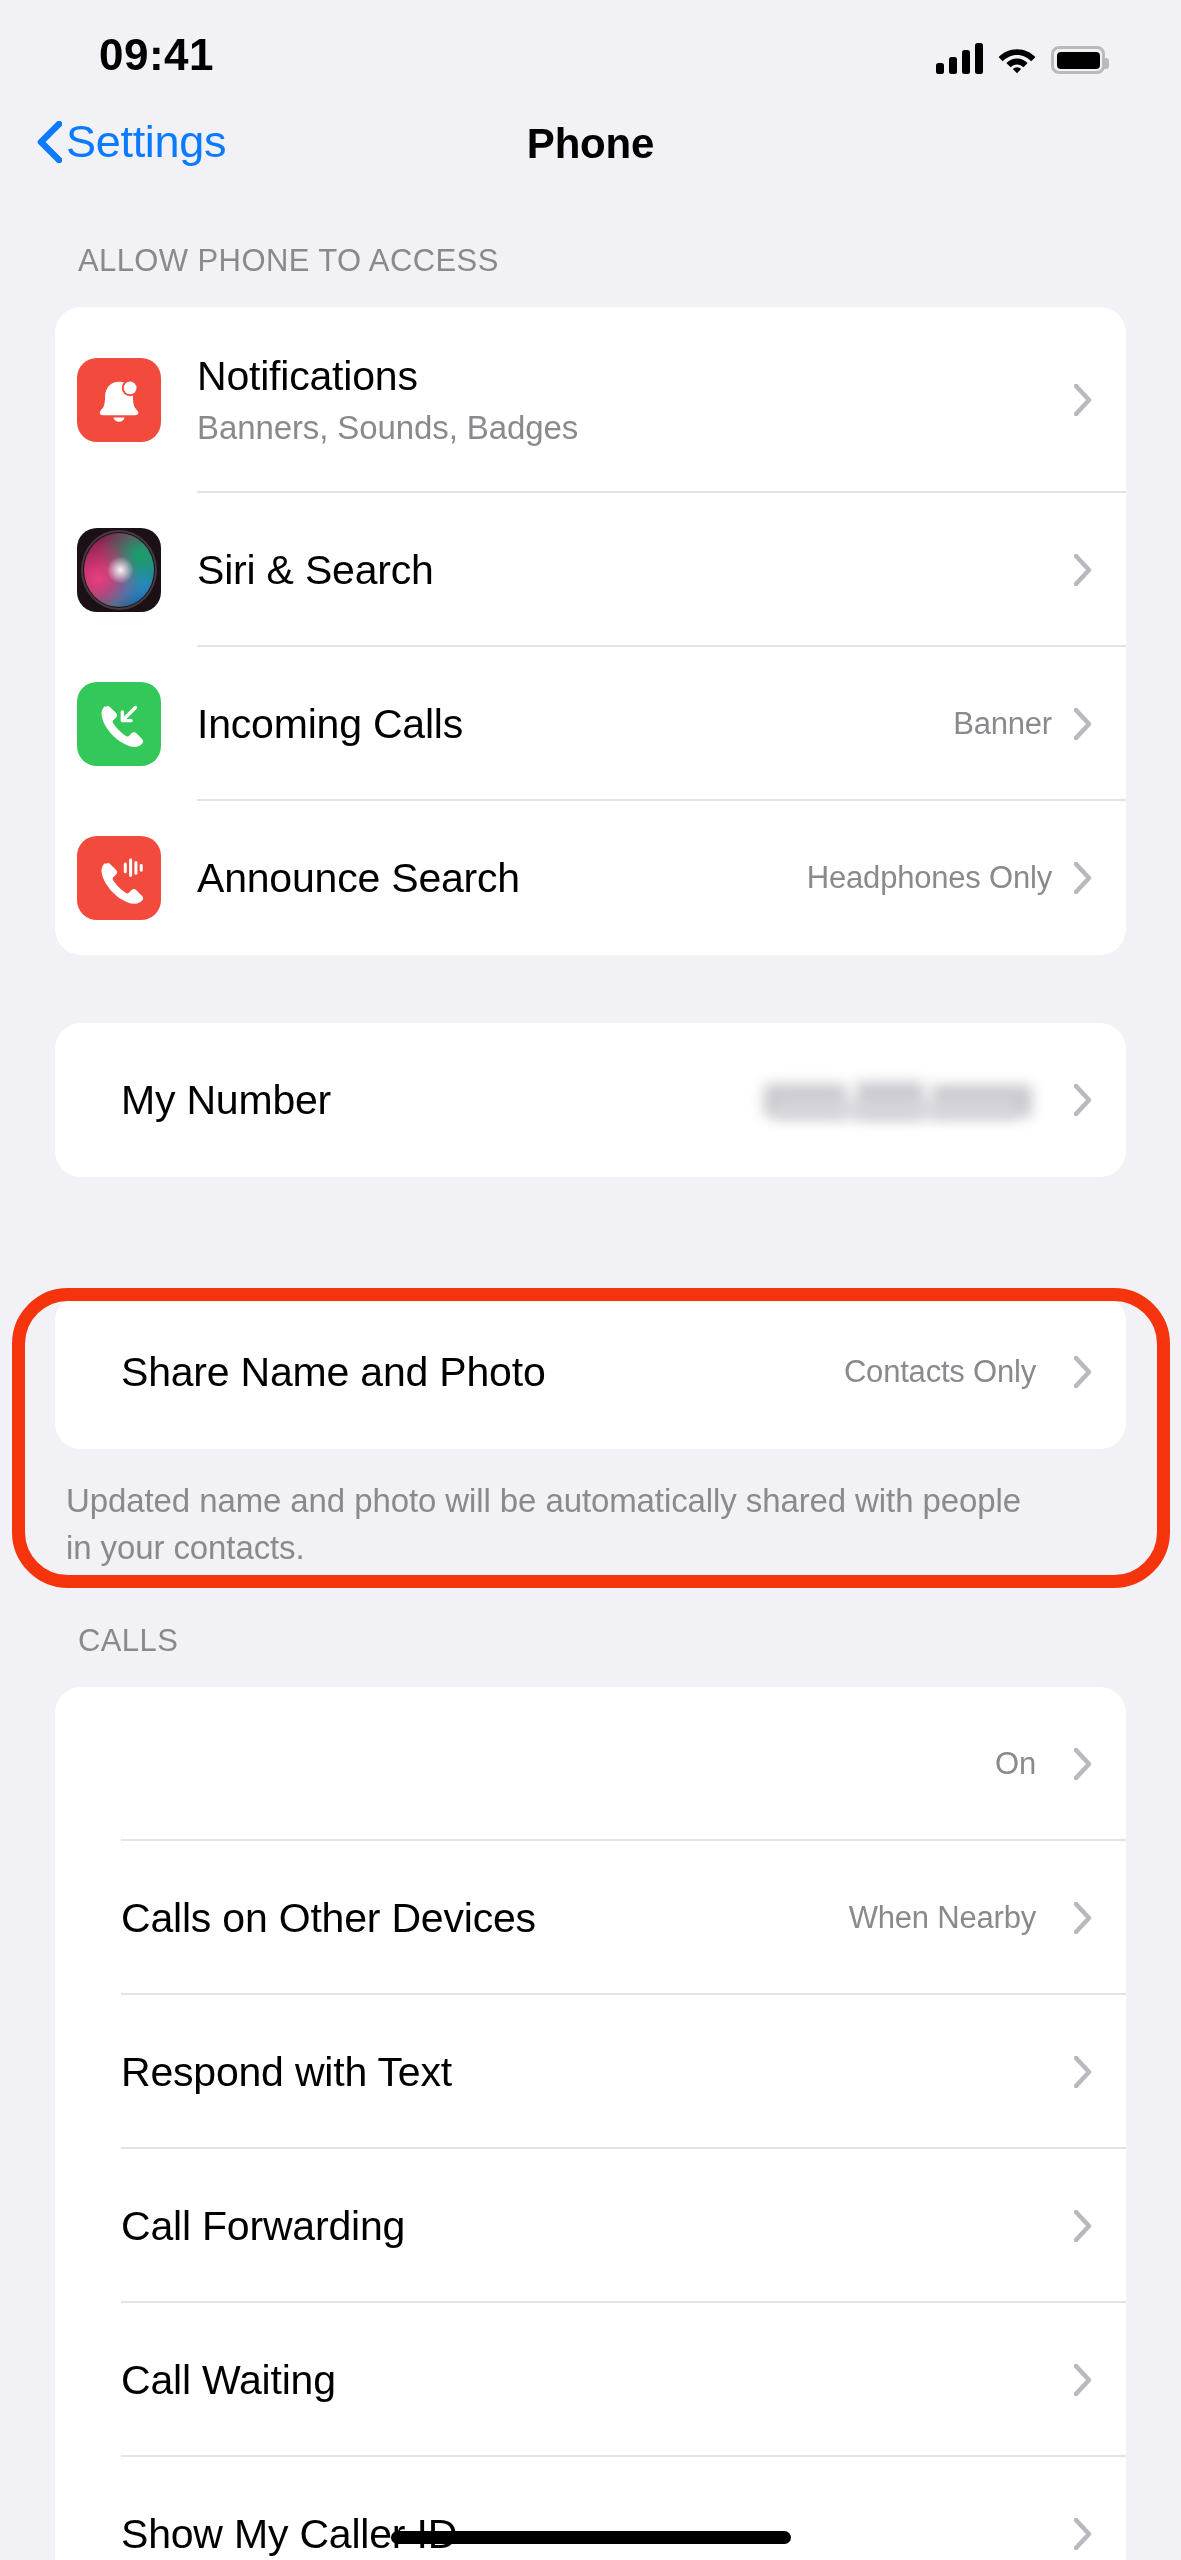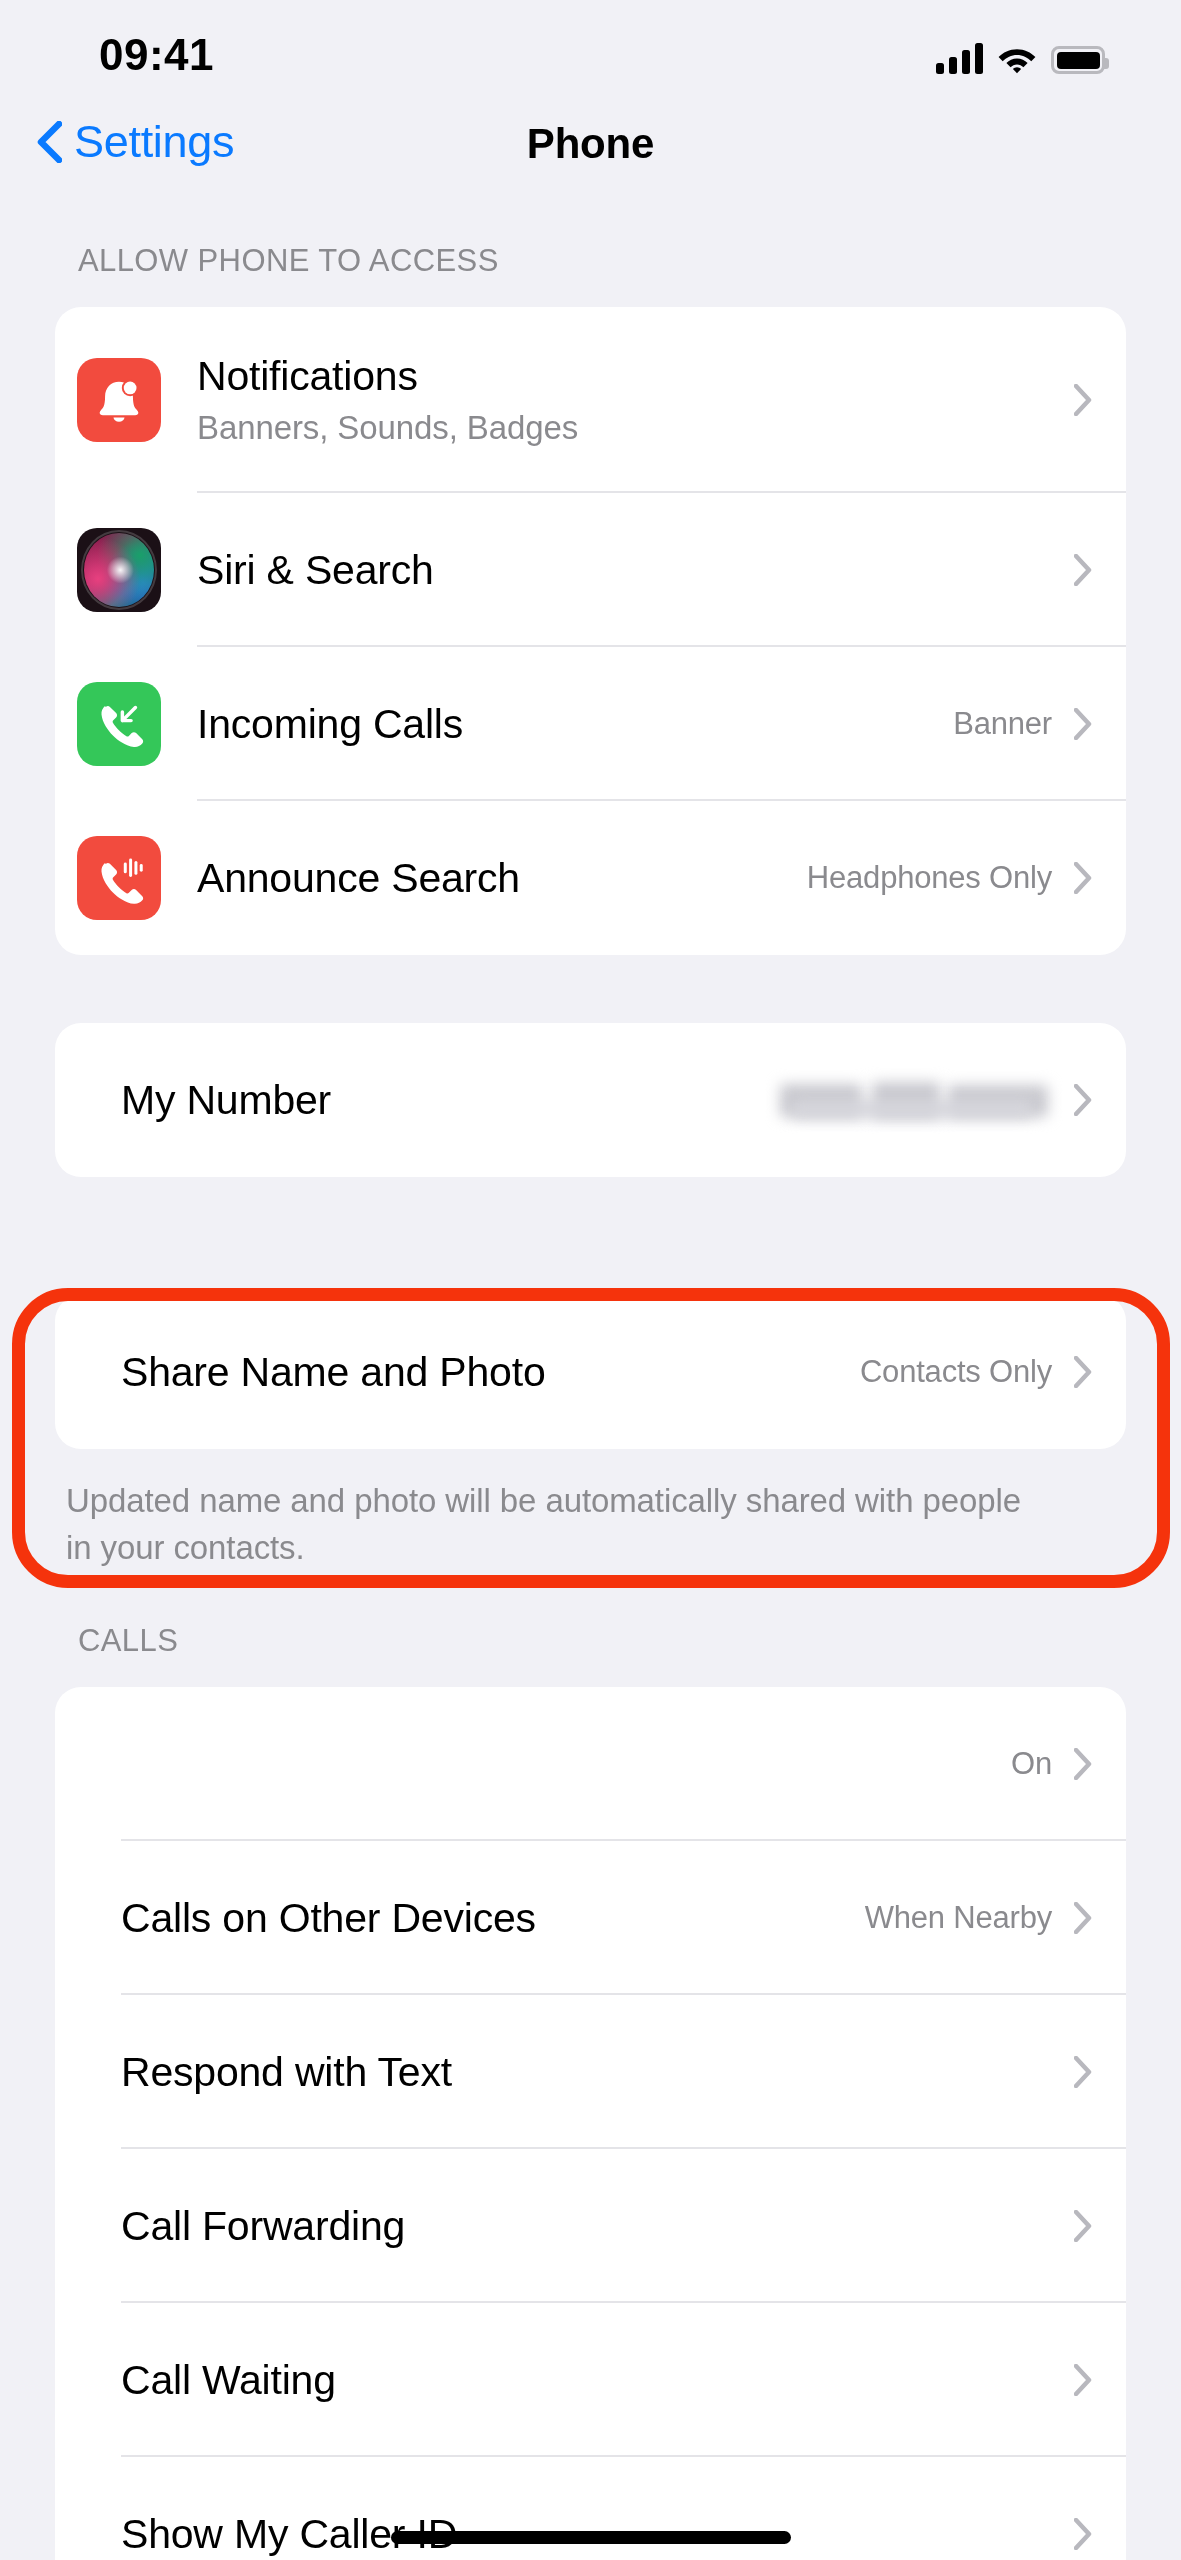--- a/index.html
+++ b/index.html
@@ -47,21 +47,21 @@
     border-radius:0 3px 3px 0;
   }
   .batt span { display:block; width:100%; height:100%; background:#000; border-radius:4px; }
 
   
   .navbar {
     position:absolute; top:100px; left:0; width:1181px; height:95px;
   }
   .back {
     position:absolute; left:36px; top:16px;
-    display:flex; align-items:center; gap:12px;
+    display:flex; align-items:center; gap:4px;
     cursor:pointer;
   }
   .chev-back { width:26px; height:42px; display:block; }
   .back-label { font-size:45px; color:#0A7AFF; letter-spacing:-0.3px; }
   .nav-title {
     position:absolute; left:0; top:20px; width:1181px;
     text-align:center; font-size:42px; font-weight:bold; color:#000;
     letter-spacing:-0.2px;
   }
 
@@ -77,21 +77,21 @@
   .card {
     margin:0 55px; background:#FFFFFF; border-radius:26px;
     overflow:hidden;
   }
 
   .row {
     position:relative; display:flex; align-items:center;
     min-height:154px; padding:0 34px 0 0; cursor:pointer;
   }
   .row.icon-row { padding-left:22px; }
-  .row.plain { padding-left:66px; }
+  .row.plain { padding-left:66px;gap:16px; }
   .row-sep {
     position:absolute; left:0; right:0; bottom:0;
     height:2px; background:#E4E4E8;
   }
   .row-sep.inset-icon { left:142px; }
   .row-sep.inset-plain { left:66px; }
 
   .app-icon {
     width:84px; height:84px; border-radius:20px;
     flex:0 0 84px; margin-right:36px;

